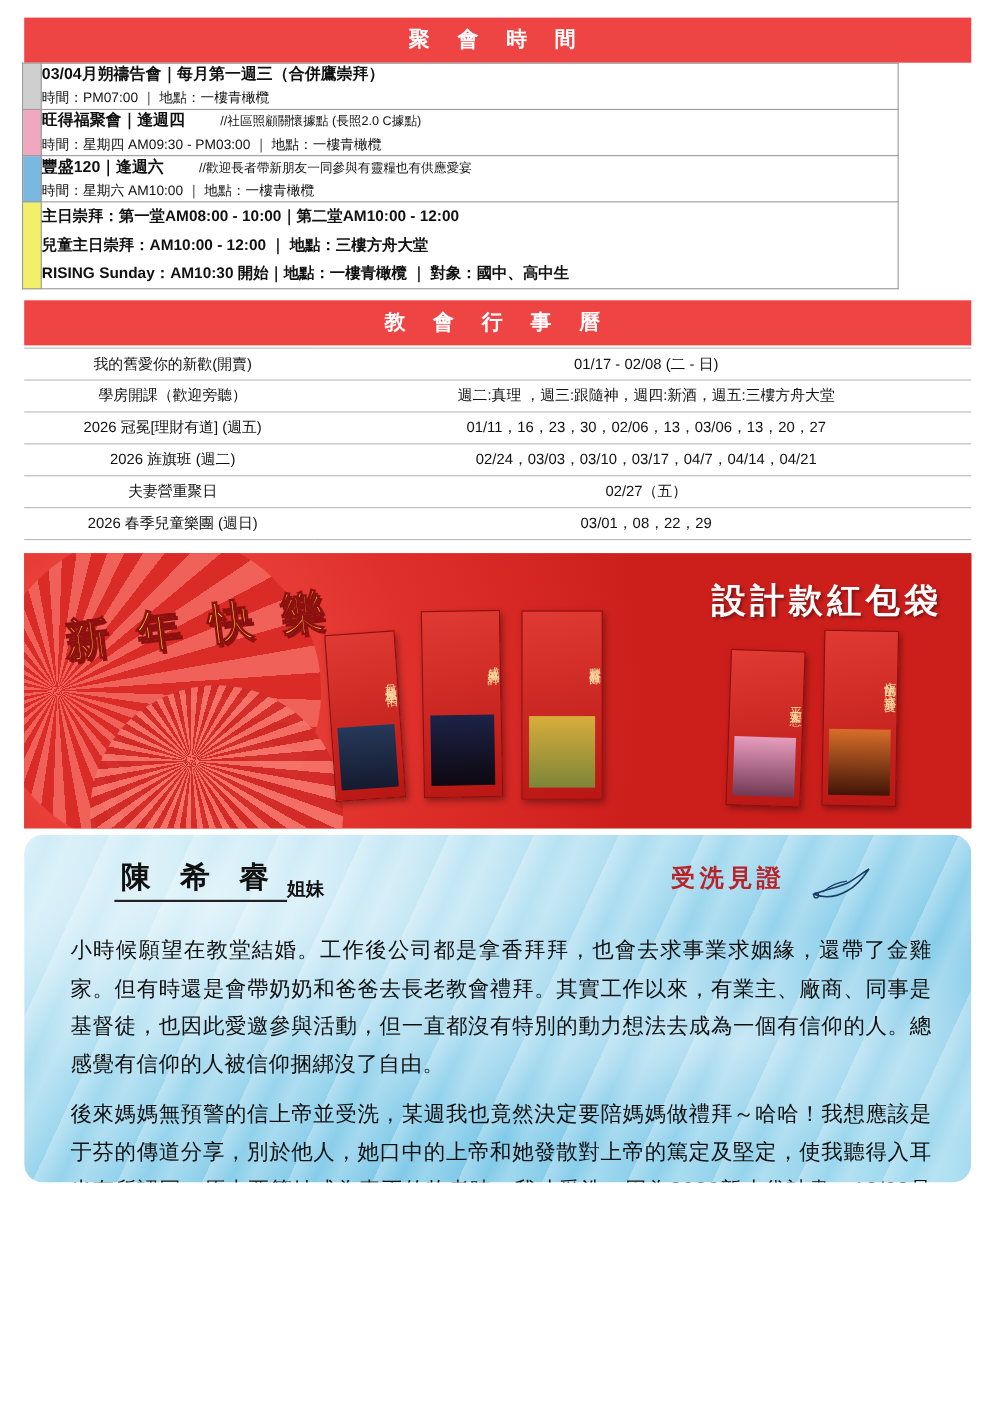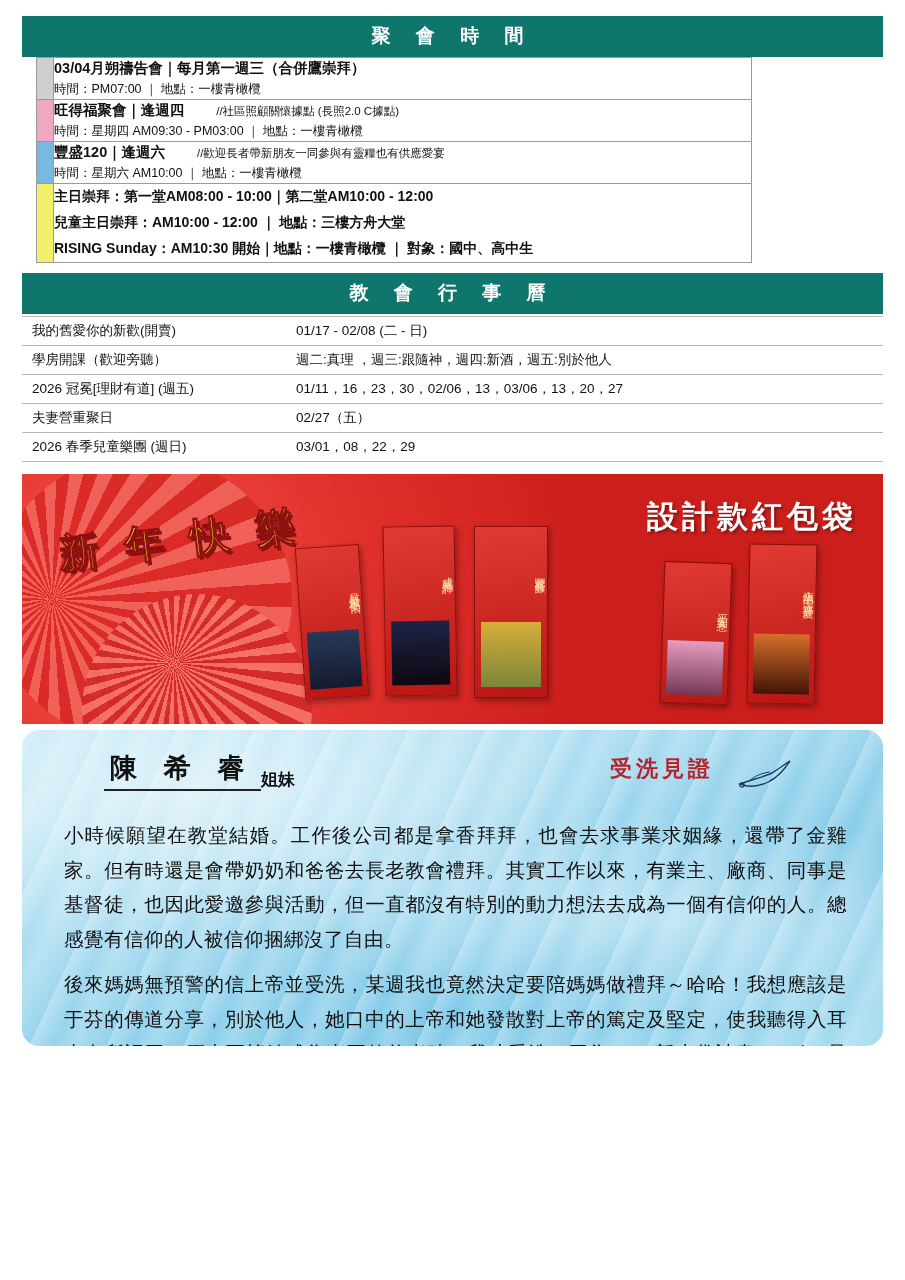--- a/index.html
+++ b/index.html
@@ -8,36 +8,36 @@
     background:#ffffff;
     font-family:"Liberation Sans","DejaVu Sans",sans-serif;
     color:#111;
     overflow:hidden;
   }
   .page{position:relative;width:905px;height:1280px;}
 
   
   .banner{
     margin:0 22px;
-    background:#0f766e;
+    background:#ef4444;
     color:#ffffff;
     text-align:center;
     font-size:19px;
     font-weight:bold;
     letter-spacing:10px;
     padding:7px 0 8px 0;
   }
   #banner-meeting{margin-top:16px;}
   #banner-calendar{margin-top:10px;}
 
   
   .meet-table{
-    margin:0 36px;
+    margin:0 20px;
     border-collapse:collapse;
-    width:716px;
+    width:797px;
     table-layout:fixed;
   }
   .meet-table td{
     border:1px solid #9a9a9a;
     padding:0;
     vertical-align:middle;
   }
   .swatch{width:16px;}
   .meet-main{padding:4px 8px 4px 10px;}
   .title-row{font-size:14.5px;font-weight:bold;line-height:1.5;}
@@ -49,20 +49,21 @@
   }
   .detail-row{font-size:12.5px;line-height:1.55;}
   .sun-cell{padding:6px 10px;font-size:14px;font-weight:bold;line-height:1.85;}
 
   
   .cal-table{
     margin:2px 22px 0 22px;
     border-collapse:collapse;
     width:861px;
     table-layout:fixed;
+    text-align:center;
   }
   .cal-table td{
     border-bottom:1px solid #b9b9b9;
     padding:5px 4px 5px 10px;
     font-size:13.5px;
     vertical-align:middle;
   }
   .cal-table tr:first-child td{border-top:1px solid #b9b9b9;}
   .cal-name{width:250px;font-weight:normal;}
   .cal-val{font-size:12.5px;}
@@ -237,25 +238,29 @@
   <div class="banner" id="banner-calendar">教 會 行 事 曆</div>
 
   <table class="cal-table">
     <tbody>
       <tr>
         <td class="cal-name">我的舊愛你的新歡(開賣)</td>
         <td class="cal-val">01/17 - 02/08 (二 - 日)</td>
       </tr>
       <tr>
         <td class="cal-name">學房開課（歡迎旁聽）</td>
-        <td class="cal-val">週二:真理 ，週三:跟隨神，週四:新酒，週五:別於他人</td>
+        <td class="cal-val">週二:真理 ，週三:跟隨神，週四:新酒，週五:三樓方舟大堂</td>
       </tr>
       <tr>
         <td class="cal-name">2026 冠冕[理財有道] (週五)</td>
         <td class="cal-val">01/11，16，23，30，02/06，13，03/06，13，20，27</td>
+      </tr>
+      <tr>
+        <td class="cal-name">2026 旌旗班 (週二)</td>
+        <td class="cal-val">02/24，03/03，03/10，03/17，04/7，04/14，04/21</td>
       </tr>
       <tr>
         <td class="cal-name">夫妻營重聚日</td>
         <td class="cal-val">02/27（五）</td>
       </tr>
       <tr>
         <td class="cal-name">2026 春季兒童樂團 (週日)</td>
         <td class="cal-val">03/01，08，22，29</td>
       </tr>
     </tbody>

